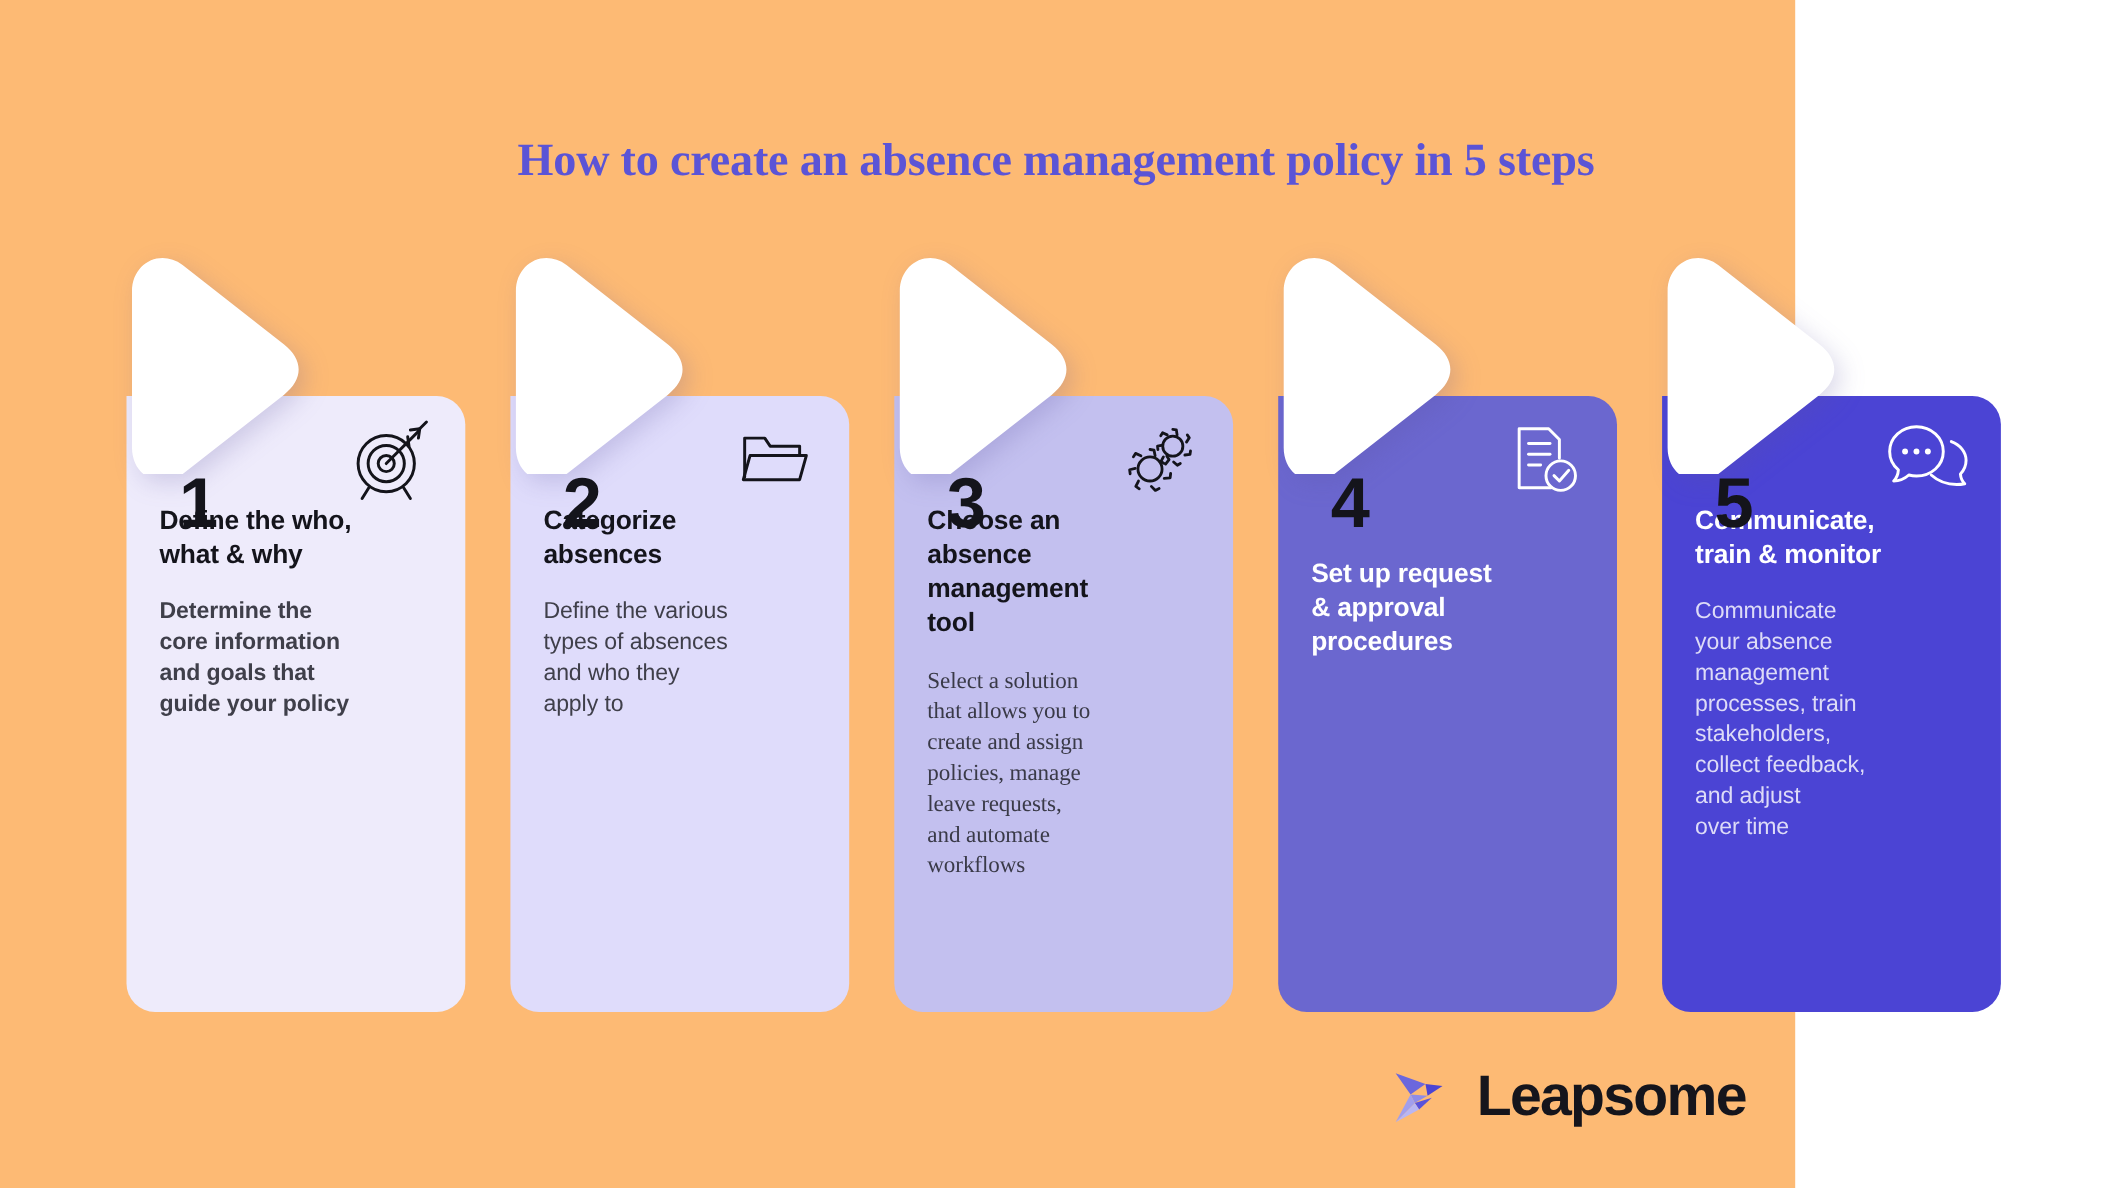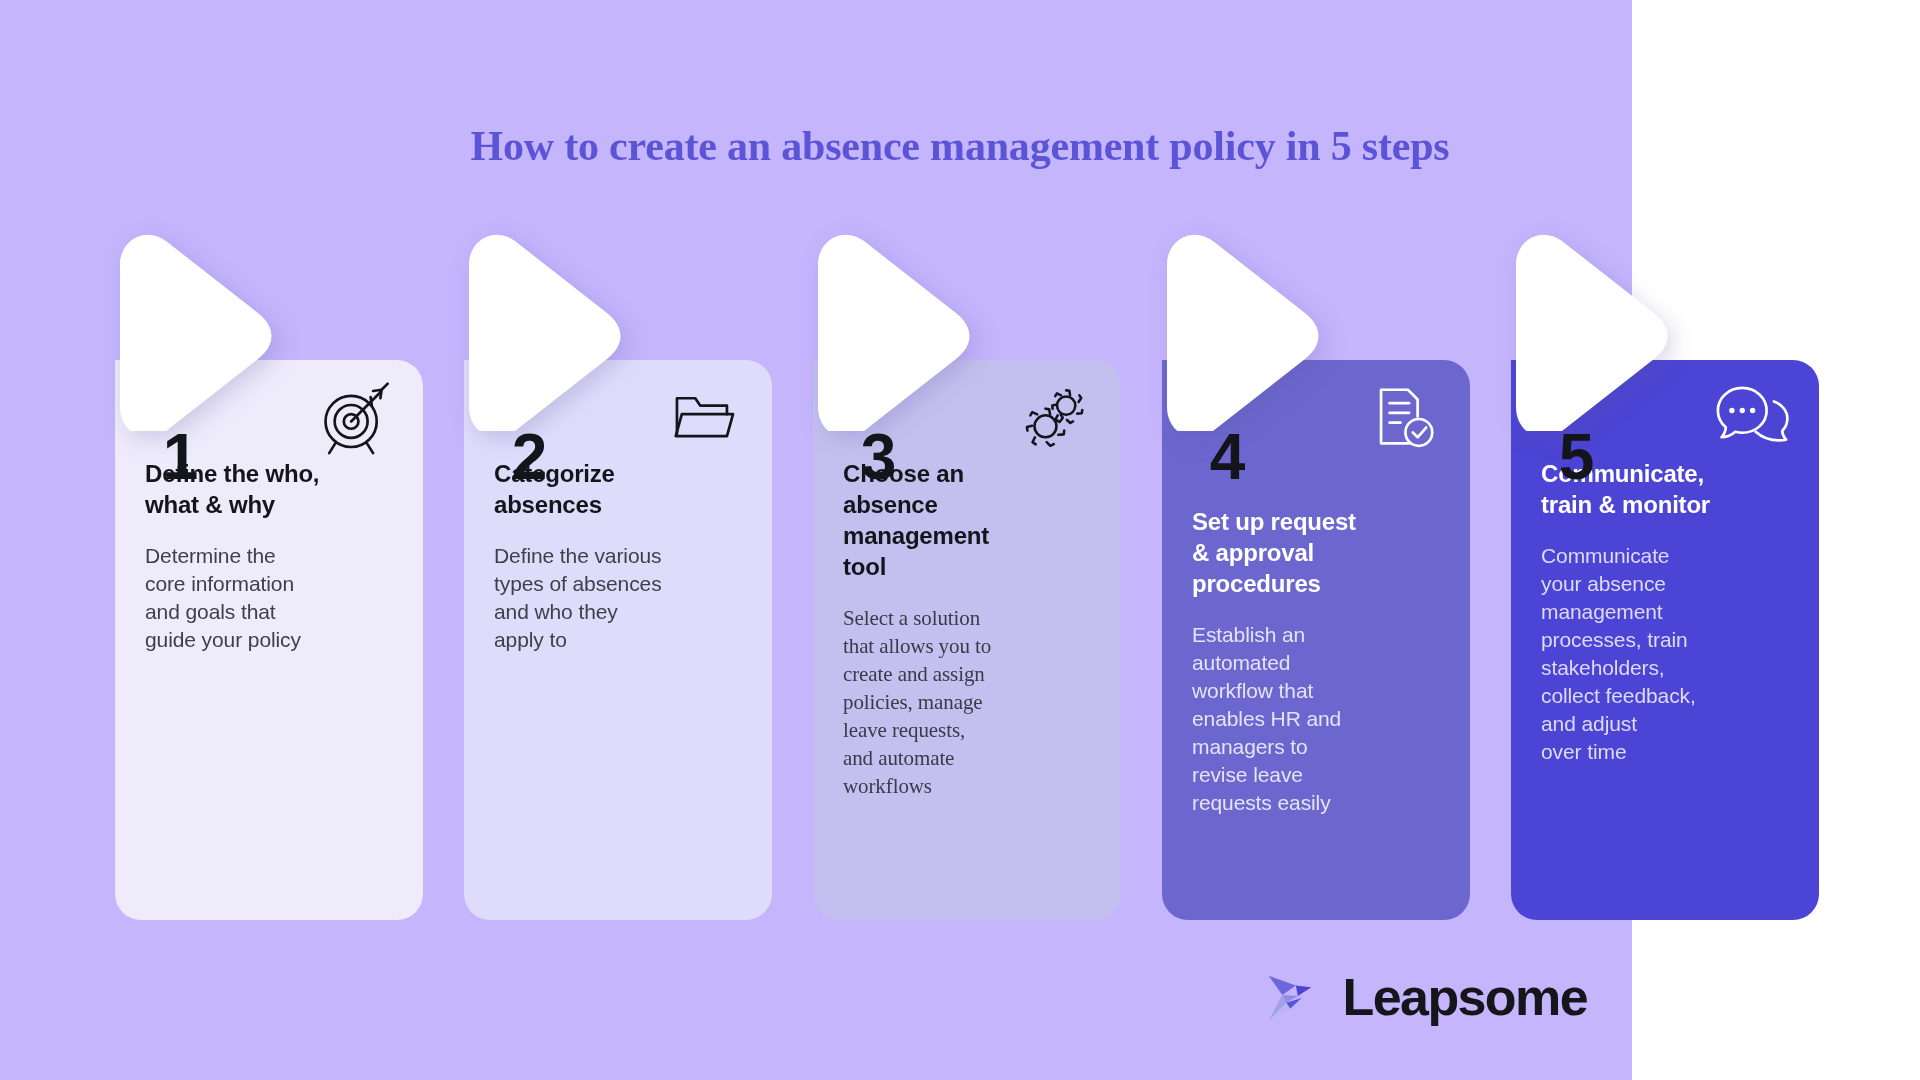--- a/index.html
+++ b/index.html
@@ -6,21 +6,21 @@
   * { box-sizing: border-box; margin: 0; padding: 0; }
   html, body {
     width: 1920px; height: 1080px;
     background: #ffffff;
     font-family: "Liberation Sans", sans-serif;
     overflow: hidden;
   }
   .canvas {
     position: relative;
     width: 1632px; height: 1080px;
-    background: #c4b5fd;
+    background: #fdba74;
   }
 
   
   .title {
     position: absolute;
     top: 122px; left: 0; width: 1920px;
     text-align: center;
     font-family: "Liberation Serif", "DejaVu Serif", serif;
     font-weight: 700;
     font-size: 42px;
@@ -160,21 +160,21 @@
           <path d="M52 9 L58 3"></path>
           <path d="M44 14 L45 21"></path>
           <path d="M15 52 L10 60"></path>
           <path d="M41 52 L46 60"></path>
         </svg>
       </div>
 
       <div class="card-body">
         <div class="card-title" style="color: rgb(20, 20, 27);">Define the who,
 what &amp; why</div>
-        <div class="card-text" style="color: rgb(63, 63, 74);">Determine the
+        <div class="card-text" style="color: rgb(63, 63, 74); font-weight: bold;">Determine the
 core information
 and goals that
 guide your policy</div>
       </div>
     </div>
 
     <div class="card" id="card1" style="background: rgb(223, 220, 251);">
       <div class="num-badge">
         <svg viewBox="0 0 186 200" xmlns="http://www.w3.org/2000/svg">
           <path d="M30 34 C30 8, 56 -5, 76 10 L168 82 C186 96, 186 114, 168 128 L76 200 C56 215, 30 202, 30 176 Z" fill="#ffffff"></path>
@@ -251,27 +251,20 @@
           <path d="M21 35 L30 35"></path>
           <circle cx="45" cy="43" r="11"></circle>
           <path d="M40 43 L44 47 L51 39"></path>
         </svg>
       </div>
 
       <div class="card-body">
         <div class="card-title" style="color: rgb(255, 255, 255); margin-top: 48px;">Set up request
 &amp; approval
 procedures</div>
-        <div class="card-text" style="color: rgb(228, 227, 248);">Establish an
-automated
-workflow that
-enables HR and
-managers to
-revise leave
-requests easily</div>
       </div>
     </div>
 
     <div class="card" id="card4" style="background: rgb(75, 68, 212);">
       <div class="num-badge">
         <svg viewBox="0 0 186 200" xmlns="http://www.w3.org/2000/svg">
           <path d="M30 34 C30 8, 56 -5, 76 10 L168 82 C186 96, 186 114, 168 128 L76 200 C56 215, 30 202, 30 176 Z" fill="#ffffff"></path>
         </svg>
       </div>
       <div class="num-text">5</div>

